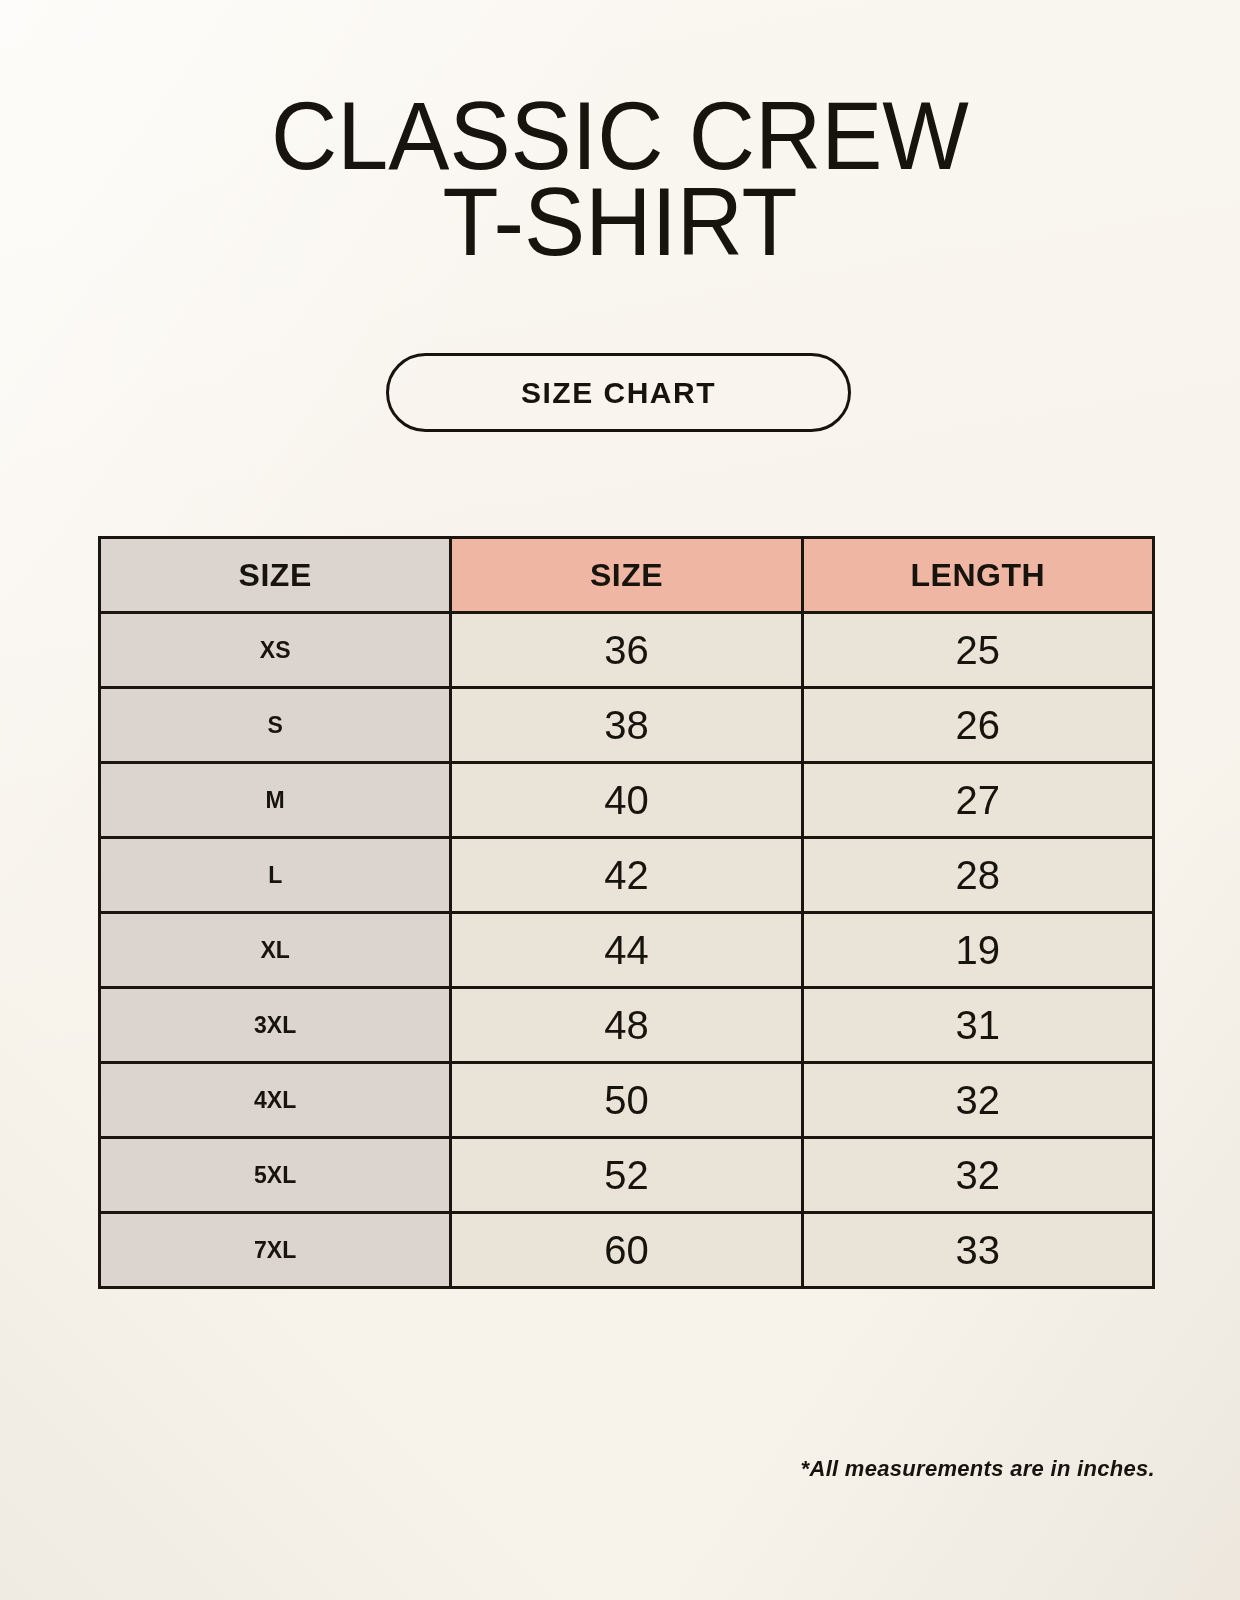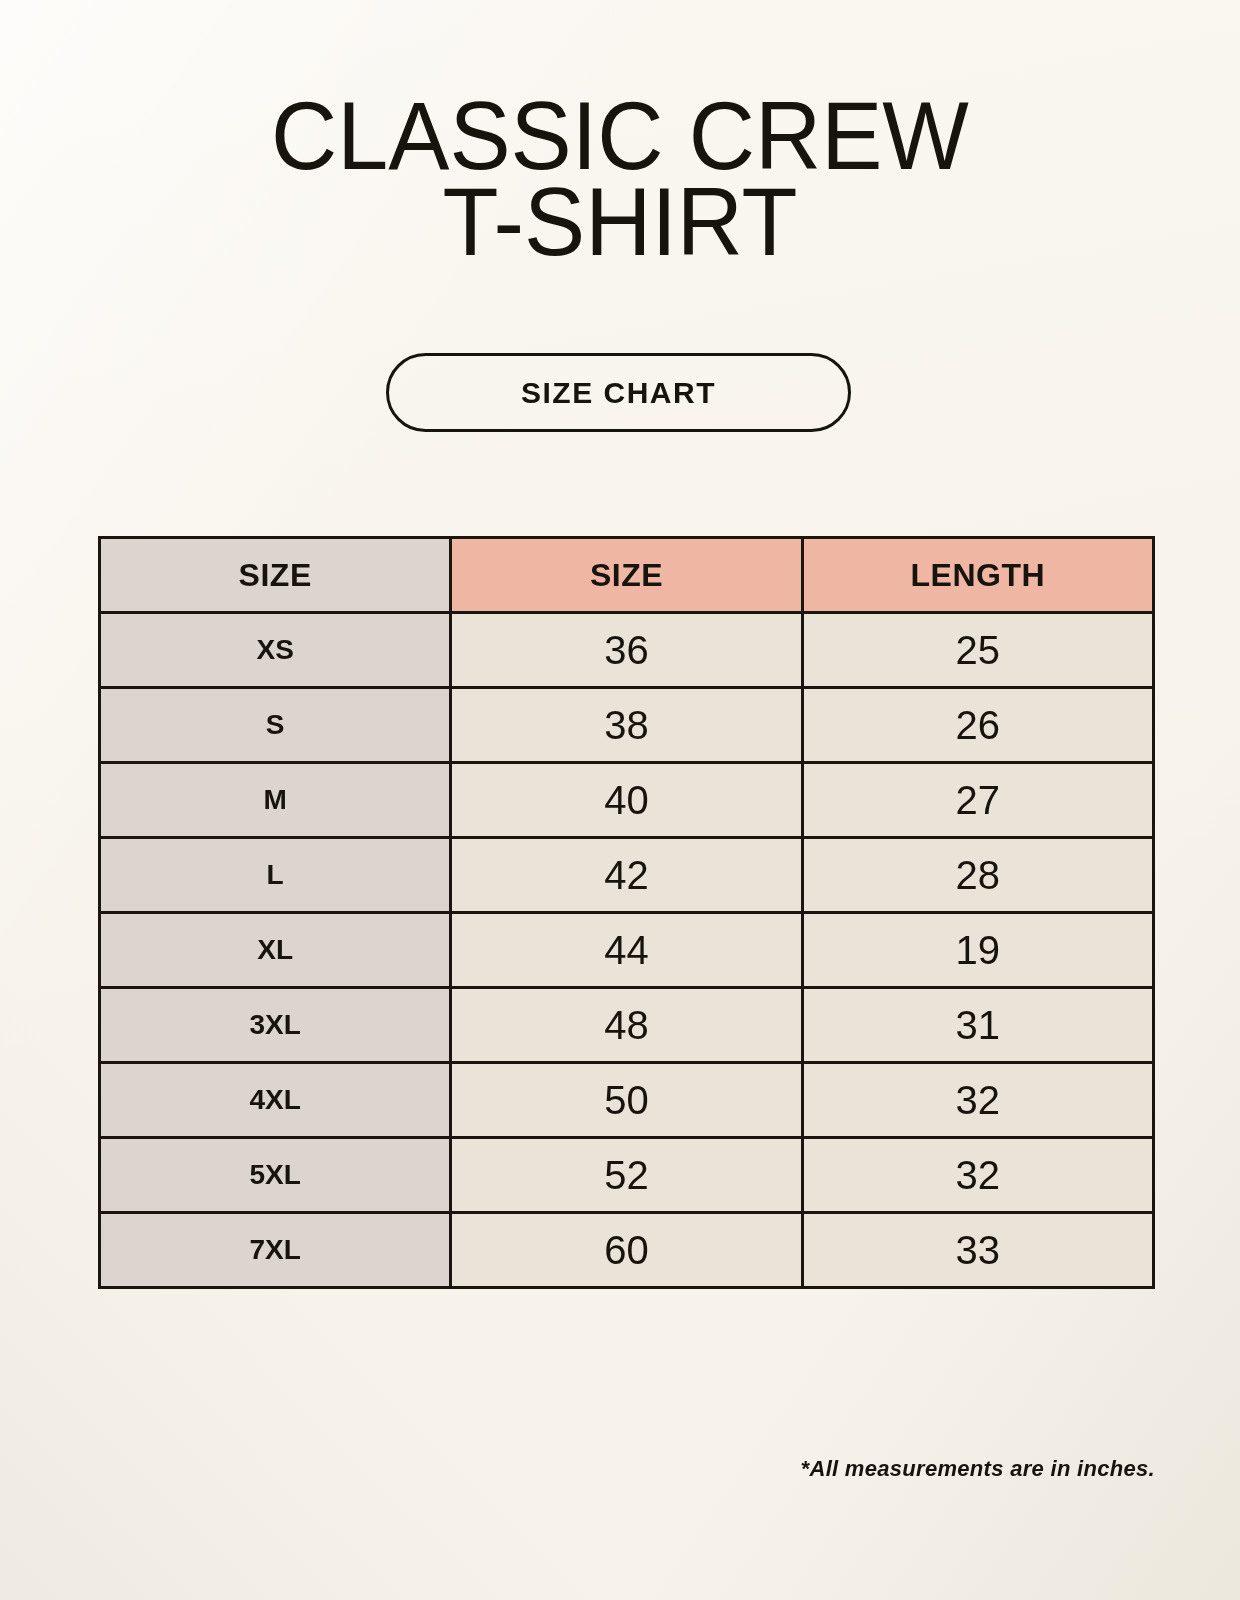--- a/index.html
+++ b/index.html
@@ -70,21 +70,21 @@
     padding:0;
     overflow:hidden;
   }
   .size-table th{
     font-size:32px; font-weight:700; letter-spacing:.5px;
   }
   th.col-size{background:var(--header-size-bg);}
   th.col-accent{background:var(--header-accent-bg);}
   td.row-label{
     background:var(--row-label-bg);
-    font-size:28px; font-weight:700;
+    font-size:23px; font-weight:700;
   }
   td.value{
     background:var(--cell-bg);
     font-size:40px; font-weight:400;
   }
 
   .footnote{
     position:absolute;
     top:1456px; right:85px;
     font-size:22px; font-weight:700; letter-spacing:.3px;

